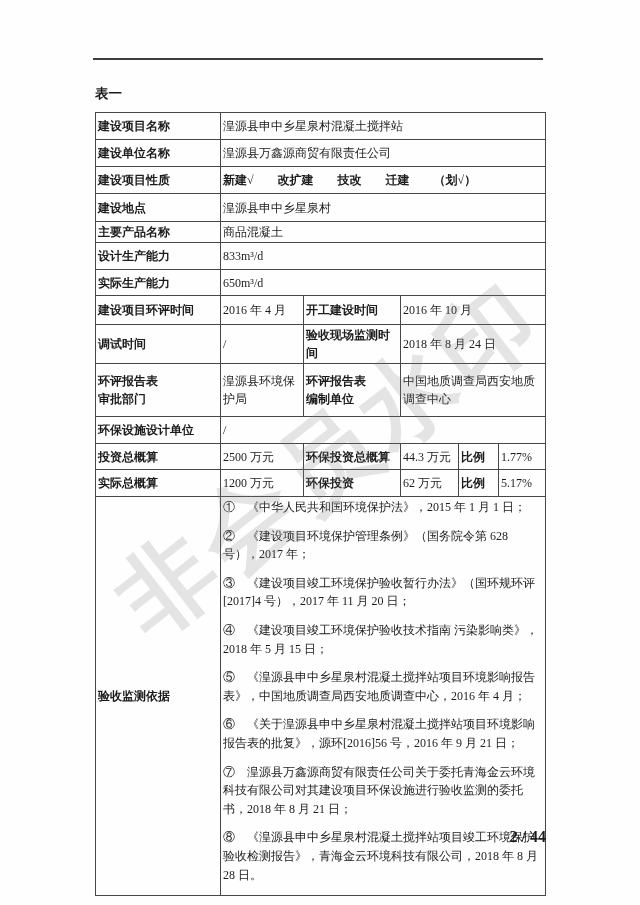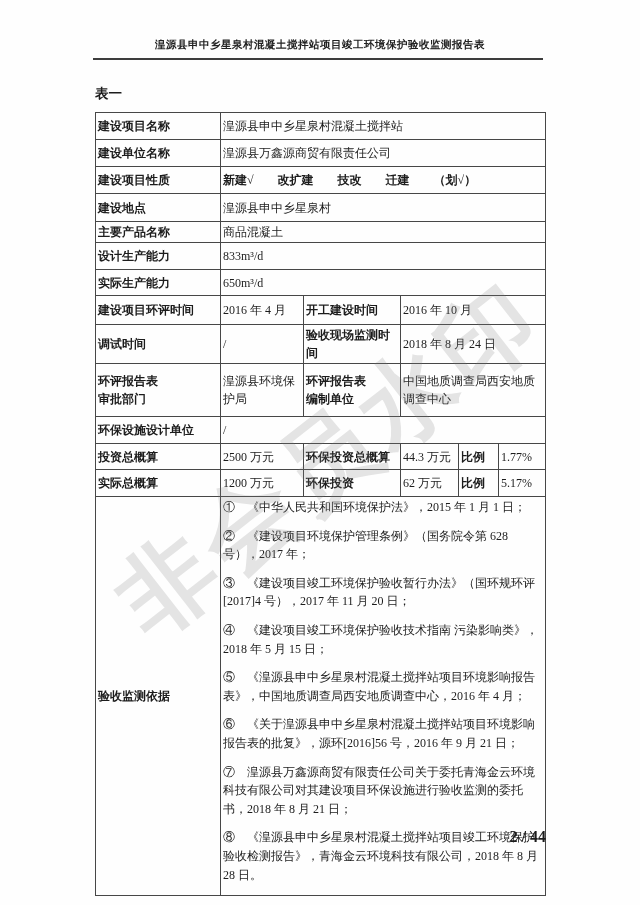--- a/index.html
+++ b/index.html
@@ -91,21 +91,20 @@
     white-space: nowrap;
     color: rgba(125, 125, 125, 0.20);
     font-family: "Liberation Sans", "DejaVu Sans", sans-serif;
   }
 </style>
 </head>
 <body>
 
 <div class="page">
 
-  <div class="doc-title">湟源县申中乡星泉村混凝土搅拌站项目竣工环境保护验收监测报告表</div>
   <div class="title-rule"></div>
 
   <div class="table-label">表一</div>
 
   <table class="form">
     <colgroup>
       <col style="width:125px">
         <col style="width:83px">
         <col style="width:97px">
       <col style="width:58px">

